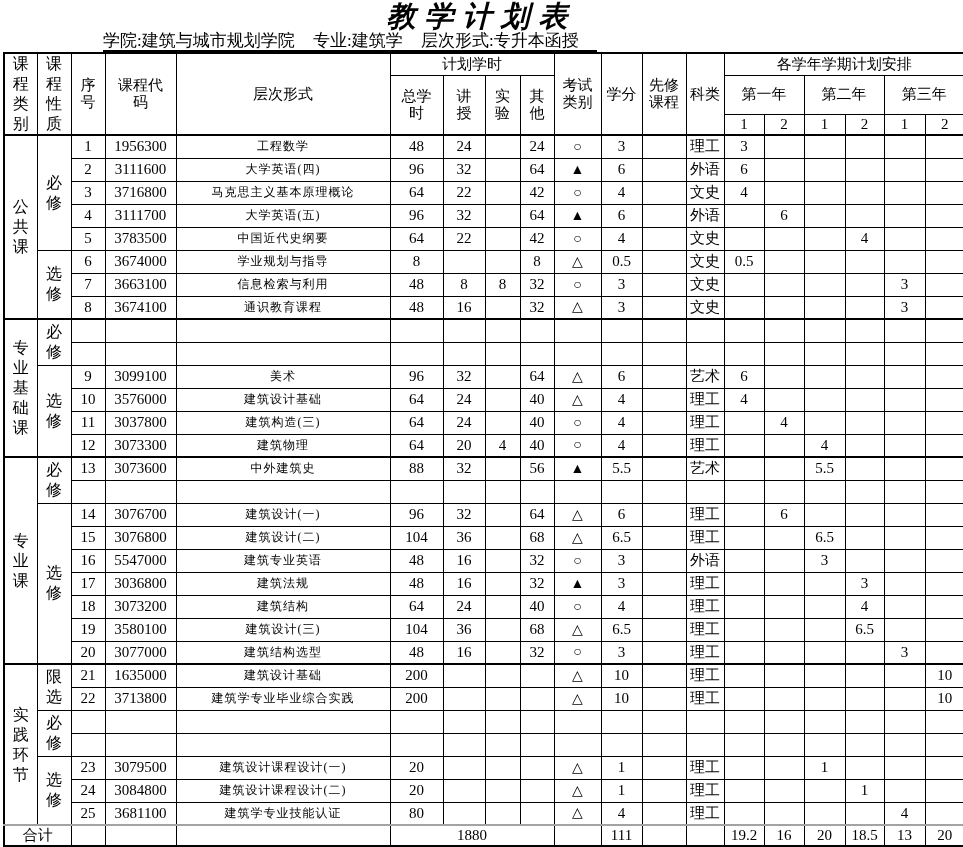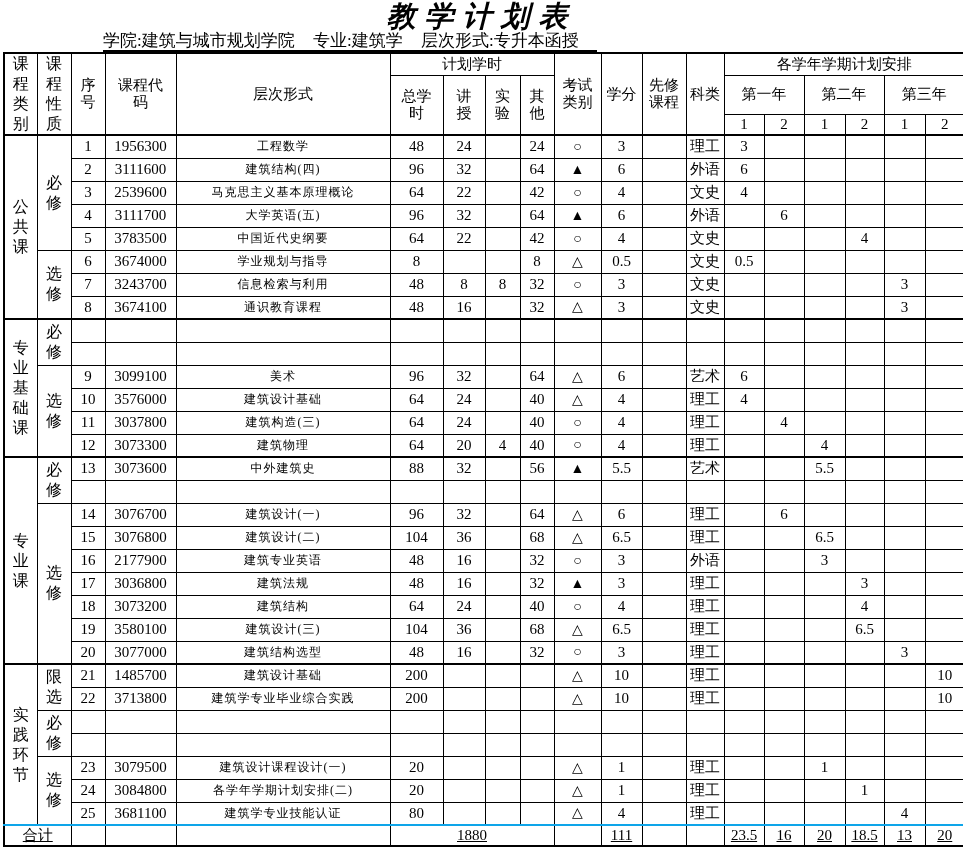--- a/index.html
+++ b/index.html
@@ -44,21 +44,21 @@
     line-height: 1.12;
     overflow: hidden;
   }
   tr.h1 { height: 22px; }
   tr.h2 { height: 37px; }
   tr.h3 { height: 21px; }
   tbody tr { height: 23px; }
   tbody tr:first-child td { border-top: 2px solid #000; }
   tr.sec-top td { border-top: 2px solid #000; }
   tr.total-row { height: 21px; }
-  tr.total-row td { border-top: 2px solid #0ea5e9; text-decoration: underline; }
+  tr.total-row td { border-top: 2px solid #a3a3a3; }
   .vtext { font-size: 16px; line-height: 1.25; }
   .cell-name { font-size: 12px; letter-spacing: 1px; }
   .exam { font-size: 14px; }
 </style>
 </head>
 <body>
 
 <div class="title">教学计划表</div>
 
 <div class="meta-line">
@@ -158,39 +158,39 @@
         <td>3</td>
         <td></td>
         <td></td>
         <td></td>
         <td></td>
         <td></td>
       </tr>
       <tr>
         <td>2</td>
         <td>3111600</td>
-        <td class="cell-name">建筑结构(四)</td>
+        <td class="cell-name">大学英语(四)</td>
         <td>96</td>
         <td>32</td>
         <td></td>
         <td>64</td>
         <td class="exam">▲</td>
         <td>6</td>
         <td></td>
         <td>外语</td>
         <td>6</td>
         <td></td>
         <td></td>
         <td></td>
         <td></td>
         <td></td>
       </tr>
       <tr>
         <td>3</td>
-        <td>2539600</td>
+        <td>3716800</td>
         <td class="cell-name">马克思主义基本原理概论</td>
         <td>64</td>
         <td>22</td>
         <td></td>
         <td>42</td>
         <td class="exam">○</td>
         <td>4</td>
         <td></td>
         <td>文史</td>
         <td>4</td>
@@ -254,21 +254,21 @@
         <td>文史</td>
         <td>0.5</td>
         <td></td>
         <td></td>
         <td></td>
         <td></td>
         <td></td>
       </tr>
       <tr>
         <td>7</td>
-        <td>3243700</td>
+        <td>3663100</td>
         <td class="cell-name">信息检索与利用</td>
         <td>48</td>
         <td>8</td>
         <td>8</td>
         <td>32</td>
         <td class="exam">○</td>
         <td>3</td>
         <td></td>
         <td>文史</td>
         <td></td>
@@ -498,21 +498,21 @@
         <td>理工</td>
         <td></td>
         <td></td>
         <td>6.5</td>
         <td></td>
         <td></td>
         <td></td>
       </tr>
       <tr>
         <td>16</td>
-        <td>2177900</td>
+        <td>5547000</td>
         <td class="cell-name">建筑专业英语</td>
         <td>48</td>
         <td>16</td>
         <td></td>
         <td>32</td>
         <td class="exam">○</td>
         <td>3</td>
         <td></td>
         <td>外语</td>
         <td></td>
@@ -599,21 +599,21 @@
         <td></td>
       </tr>
       <tr class="sec-top">
         <td rowspan="7" class="vtext">实
 践
 环
 节</td>
         <td rowspan="2" class="vtext">限
 选</td>
         <td>21</td>
-        <td>1485700</td>
+        <td>1635000</td>
         <td class="cell-name">建筑设计基础</td>
         <td>200</td>
         <td></td>
         <td></td>
         <td></td>
         <td class="exam">△</td>
         <td>10</td>
         <td></td>
         <td>理工</td>
         <td></td>
@@ -699,21 +699,21 @@
         <td></td>
         <td></td>
         <td>1</td>
         <td></td>
         <td></td>
         <td></td>
       </tr>
       <tr>
         <td>24</td>
         <td>3084800</td>
-        <td class="cell-name">各学年学期计划安排(二)</td>
+        <td class="cell-name">建筑设计课程设计(二)</td>
         <td>20</td>
         <td></td>
         <td></td>
         <td></td>
         <td class="exam">△</td>
         <td>1</td>
         <td></td>
         <td>理工</td>
         <td></td>
         <td></td>
@@ -744,21 +744,21 @@
       <tr class="total-row">
         <td colspan="2">合计</td>
         <td></td>
         <td></td>
         <td></td>
         <td colspan="4">1880</td>
         <td></td>
         <td>111</td>
         <td></td>
         <td></td>
-        <td>23.5</td>
+        <td>19.2</td>
         <td>16</td>
         <td>20</td>
         <td>18.5</td>
         <td>13</td>
         <td>20</td>
       </tr>
     </tbody>
 </table>
 
 </body></html>

